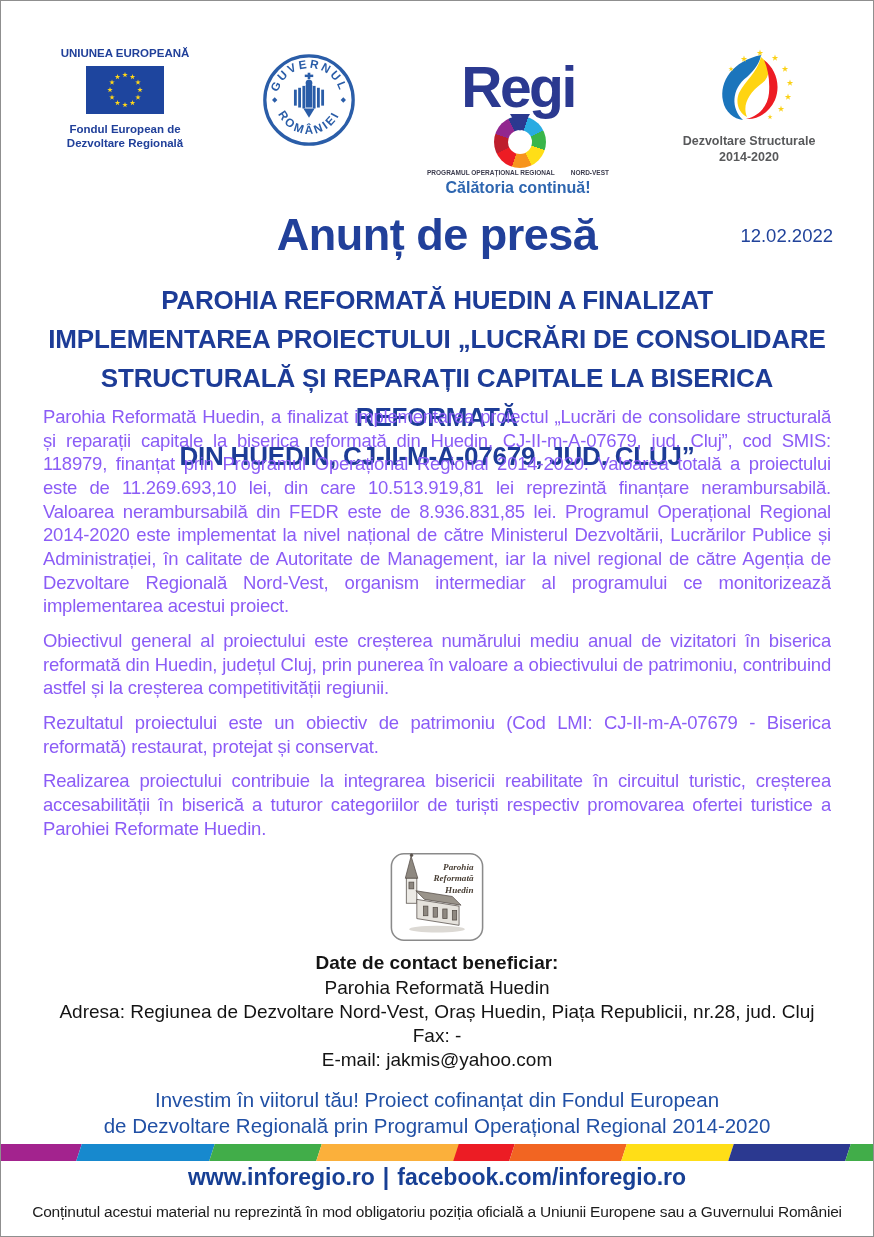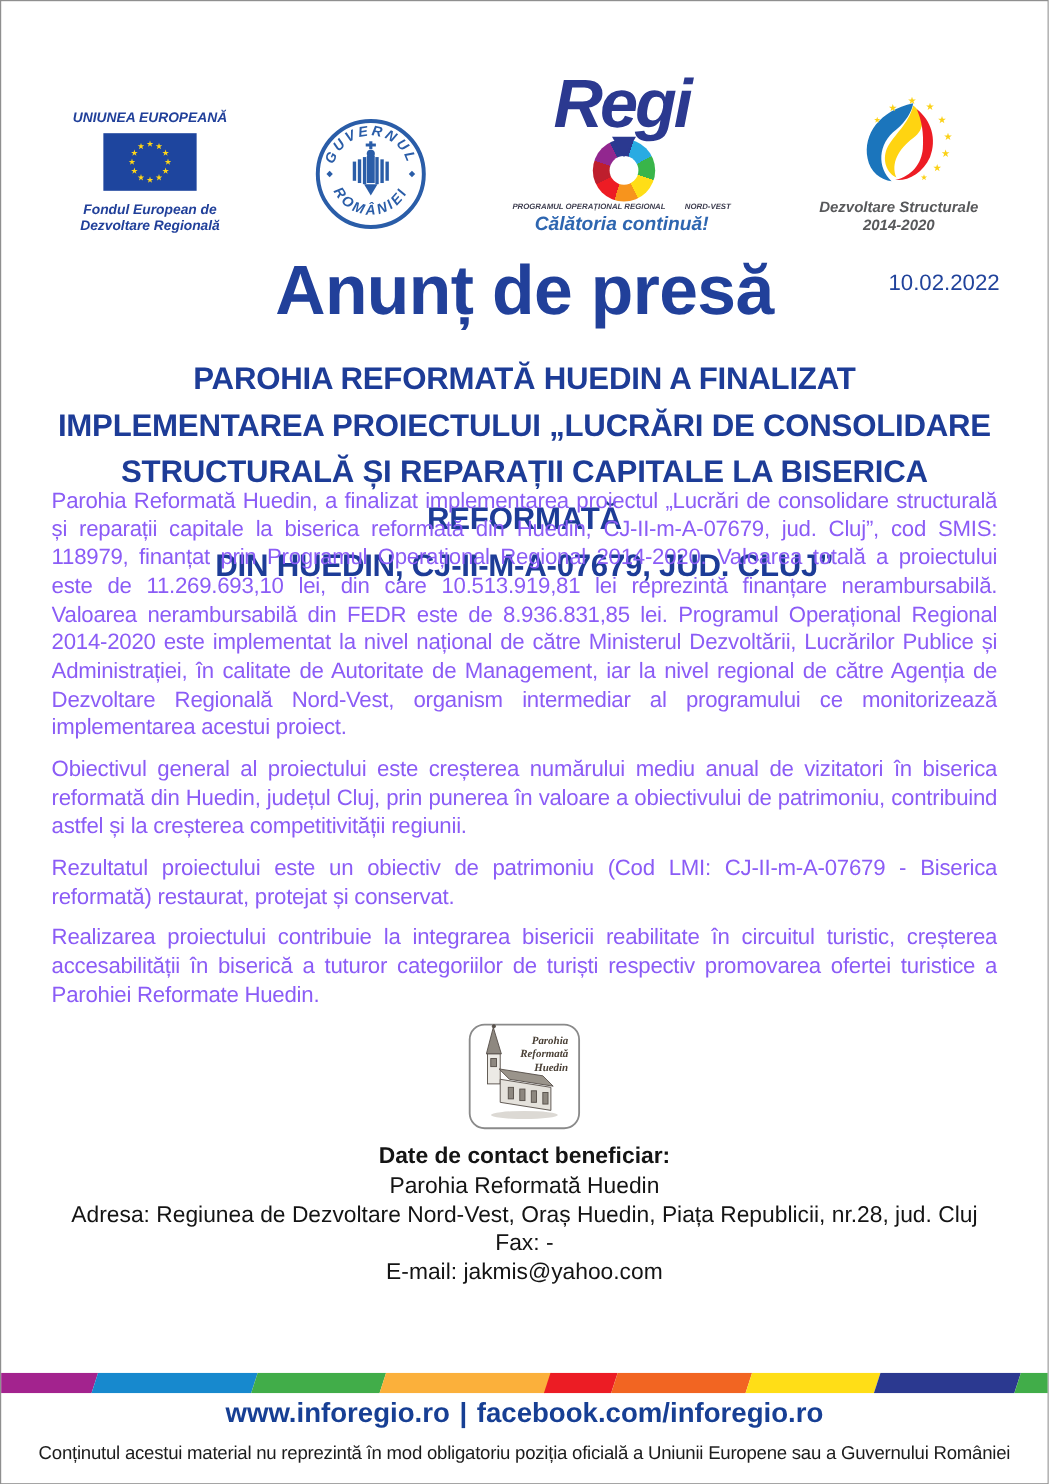--- a/index.html
+++ b/index.html
@@ -2,21 +2,21 @@
 <html><head>
 <meta charset="utf-8">
 <style>
   html,body{margin:0;padding:0;background:#e9e9e9;}
   .page{
     position:relative; width:874px; height:1237px; margin:0 auto;
     background:#fff; border:1px solid #8f8f8f; box-sizing:border-box;
     font-family:"Liberation Sans", sans-serif; overflow:hidden;
   }
   
-  .logo-band{display:flex; justify-content:space-between; align-items:flex-end; padding:46px 54px 0 58px;font-style:italic;}
+  .logo-band{display:flex; justify-content:space-between; align-items:flex-start; padding:46px 54px 0 58px;}
   .logo-block{text-align:center;}
   .eu-block{width:132px;}
   .eu-caption{font-size:11.5px; font-weight:bold; color:#21409A; line-height:1.2; white-space:pre-line;}
   .eu-caption.top{margin-bottom:4px;}
   .eu-caption.bottom{margin-top:4px;}
   .gov-block{width:96px; padding-top:6px;}
   .regio-block{width:182px; padding-top:12px;}
   .regio-row1{display:flex; align-items:center; justify-content:center;flex-direction:column;}
   .regio-name{font-size:57px; font-weight:bold; color:#2B3990; letter-spacing:-2.5px; line-height:1;}
   .regio-o{position:relative; width:52px; height:52px; margin-left:3px; border-radius:50%;
@@ -24,21 +24,21 @@
   .regio-o::after{content:""; position:absolute; inset:14px; background:#fff; border-radius:50%;}
   .regio-notch{position:absolute; top:-2px; left:50%; transform:translateX(-50%); width:0; height:0;
     border-left:10px solid transparent; border-right:10px solid transparent; border-top:17px solid #2B3990; z-index:2;}
   .regio-row2{display:flex; justify-content:space-between; width:100%; margin-top:1px;
     font-size:6.5px; font-weight:bold; color:#3c3c4e; letter-spacing:0;}
   .regio-tagline{font-size:16px; font-weight:bold; color:#2E66B0; margin-top:3px;}
   .instr-block{width:140px;}
   .instr-caption{font-size:12.5px; font-weight:bold; color:#58595B; line-height:1.25; margin-top:1px;}
   
   .title-row{position:relative; margin:12px 38px 0; text-align:center;}
-  .press-title{font-size:58px; font-weight:bold; color:#21409A; letter-spacing:-0.5px;}
+  .press-title{font-size:45px; font-weight:bold; color:#21409A; letter-spacing:-0.5px;}
   .press-date{position:absolute; right:2px; top:16px; font-size:18.5px; color:#21439B;}
   
   .headline{margin:20px auto 0; width:800px; text-align:center; white-space:pre-line;
     font-size:26px; font-weight:bold; color:#1D3C97; line-height:1.5; letter-spacing:-0.2px;}
   
   .main{position:absolute; top:404px; bottom:152px; left:42px; right:42px; overflow:hidden;}
   .body-par{margin:0 0 11px 0; font-size:18.5px; line-height:1.28; color:#8b5cf6;
     text-align:justify; letter-spacing:-0.2px;}
   .church-wrap{text-align:center; margin:2px 0 2px;}
   .contact{margin-top:4px; text-align:center; font-size:19px; line-height:1.27; color:#141414;}
@@ -148,21 +148,21 @@
       </svg>
       <div class="instr-caption">
         <div>Dezvoltare Structurale</div>
         <div>2014-2020</div>
       </div>
     </div>
   </div>
 
   <div class="title-row">
     <span class="press-title">Anunț de presă</span>
-    <span class="press-date">10.02.2022</span>
+    <span class="press-date">12.02.2022</span>
   </div>
 
   <div class="headline">PAROHIA REFORMATĂ HUEDIN A FINALIZAT
 IMPLEMENTAREA PROIECTULUI „LUCRĂRI DE CONSOLIDARE
 STRUCTURALĂ ȘI REPARAȚII CAPITALE  LA BISERICA REFORMATĂ
 DIN HUEDIN, CJ-II-M-A-07679, JUD. CLUJ”</div>
 
   <div class="main">
     <p class="body-par">Parohia Reformată Huedin, a finalizat implementarea proiectul „Lucrări de consolidare structurală și reparații capitale la biserica reformată din Huedin, CJ-II-m-A-07679, jud. Cluj”, cod SMIS: 118979, finanțat prin Programul Operațional Regional 2014-2020. Valoarea totală a proiectului este de 11.269.693,10 lei, din care 10.513.919,81 lei reprezintă finanțare nerambursabilă. Valoarea nerambursabilă din FEDR este de 8.936.831,85 lei. Programul Operațional Regional 2014-2020 este implementat la nivel național de către Ministerul Dezvoltării, Lucrărilor Publice și Administrației, în calitate de Autoritate de Management, iar la nivel regional de către Agenția de Dezvoltare Regională Nord-Vest, organism intermediar al programului ce monitorizează implementarea acestui proiect.</p>
     <p class="body-par">Obiectivul general al proiectului este creșterea numărului mediu anual de vizitatori în biserica reformată din Huedin, județul Cluj, prin punerea în valoare a obiectivului de patrimoniu, contribuind astfel și la creșterea competitivității regiunii.</p>
@@ -195,20 +195,22 @@
 
     <div class="contact">
       <div class="contact-heading">Date de contact beneficiar:</div>
       <div>Parohia Reformată Huedin</div>
       <div>Adresa: Regiunea de Dezvoltare Nord-Vest, Oraș Huedin, Piața Republicii, nr.28, jud. Cluj</div>
       <div>Fax: -</div>
       <div>E-mail: jakmis@yahoo.com</div>
     </div>
   </div>
 
+  <div class="invest">Investim în viitorul tău! Proiect cofinanțat din Fondul European
+de Dezvoltare Regională prin Programul Operațional Regional 2014-2020</div>
 
   <div class="stripe">
       <div class="stripe-seg" style="background: rgb(163, 35, 142); width: 9.7%;"></div>
       <div class="stripe-seg" style="background: rgb(23, 137, 206); width: 15%;"></div>
       <div class="stripe-seg" style="background: rgb(65, 173, 73); width: 12%;"></div>
       <div class="stripe-seg" style="background: rgb(251, 176, 59); width: 15.5%;"></div>
       <div class="stripe-seg" style="background: rgb(236, 28, 36); width: 6.3%;"></div>
       <div class="stripe-seg" style="background: rgb(242, 101, 34); width: 12.6%;"></div>
       <div class="stripe-seg" style="background: rgb(255, 222, 23); width: 12%;"></div>
       <div class="stripe-seg" style="background: rgb(43, 57, 144); width: 13.2%;"></div>

